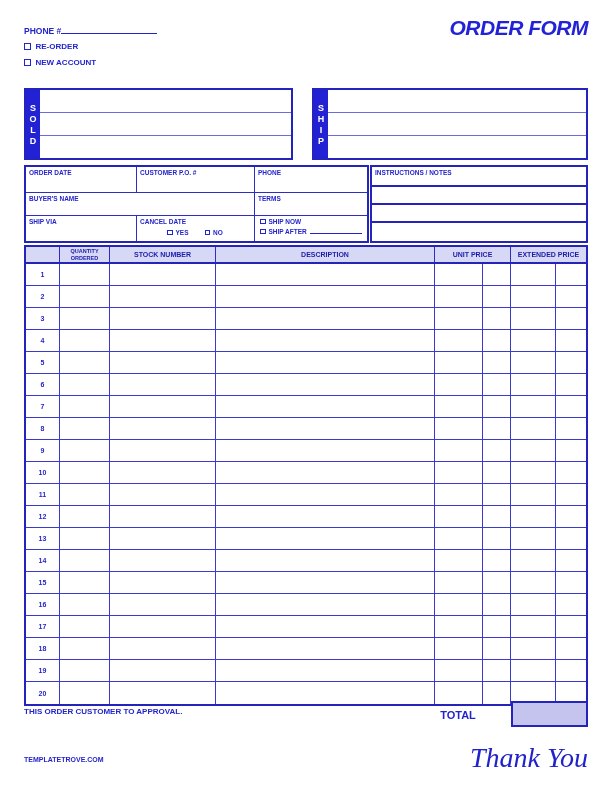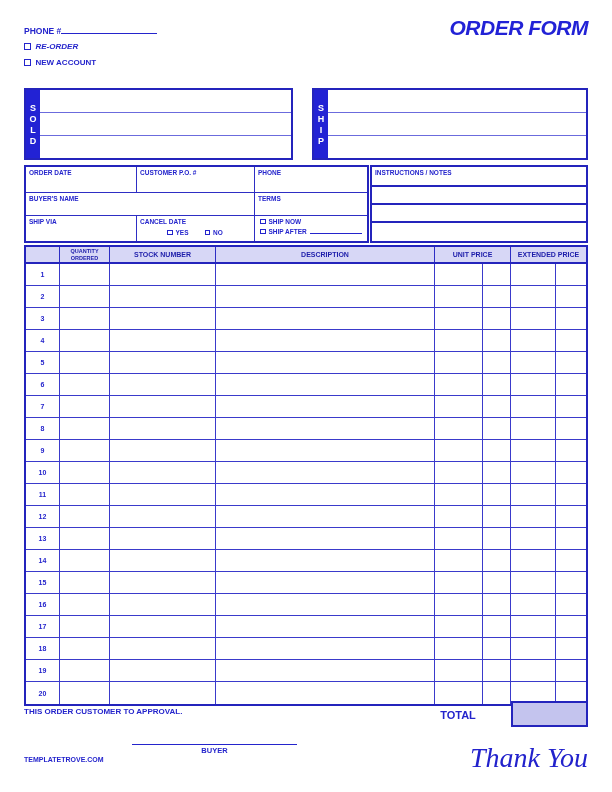--- a/index.html
+++ b/index.html
@@ -80,21 +80,21 @@
     font-family:"Liberation Serif", serif; color:#2222cc; }
 </style>
 </head>
 <body>
 
 <div class="page">
 
   <div class="order-num-row">
     <span>PHONE #</span><span class="order-num-line"></span>
   </div>
-  <div class="cb-row" style="top:42px;font-style:italic;">
+  <div class="cb-row" style="top:42px;">
     <span class="cb"></span>
     <span>RE-ORDER</span>
   </div>
   <div class="cb-row" style="top:58px;text-align:center;">
     <span class="cb"></span>
     <span>NEW ACCOUNT</span>
   </div>
   <div class="form-title">ORDER FORM</div>
 
   <div class="addr-box" style="left:24px; width:269px;">
@@ -380,21 +380,17 @@
         <div class="td"></div>
         <div class="td"></div>
         <div class="td"></div>
       </div>
   </div>
 
   <div class="approval-note">THIS ORDER CUSTOMER TO APPROVAL.</div>
   <div class="total-label">TOTAL</div>
   <div class="total-box"></div>
 
-  <div class="sig" style="left:132px; width:165px;">
-    <div class="sig-line"></div>
-    <div class="sig-label">BUYER</div>
-  </div>
 
   <div class="site-credit">TEMPLATETROVE.COM</div>
   <div class="thank-you">Thank You</div>
 
 </div>
 
 </body></html>

